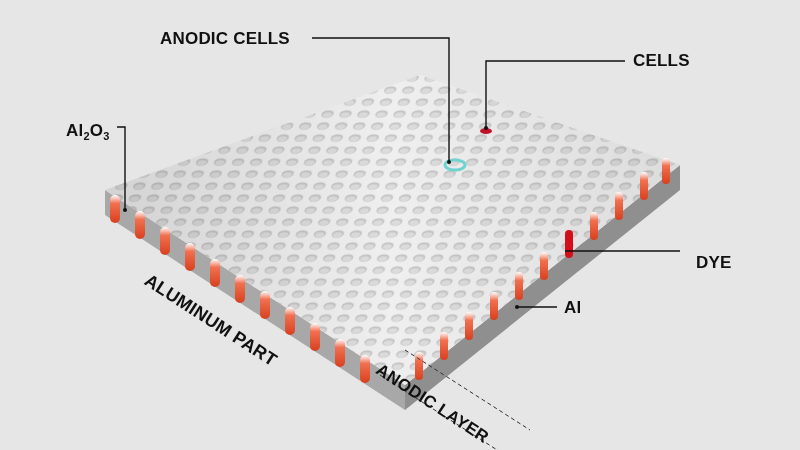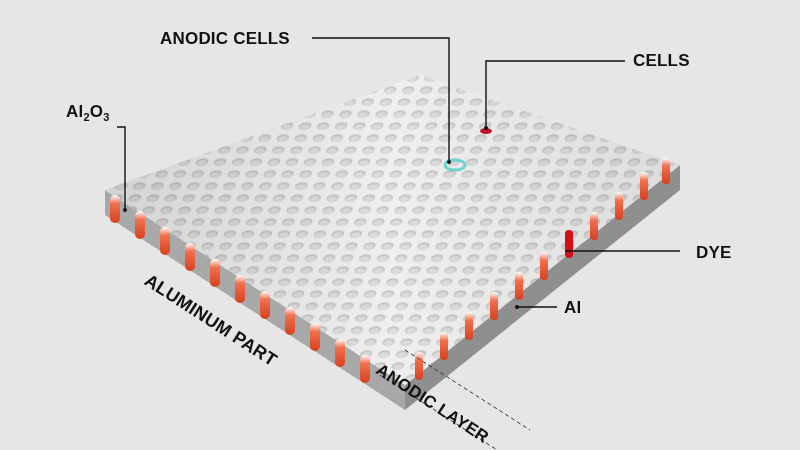--- a/index.html
+++ b/index.html
@@ -93,18 +93,18 @@
     </g>
 
     <g stroke="#333" stroke-width="1" stroke-dasharray="4,3">
       <line x1="405" y1="350" x2="530" y2="430"></line>
       <line x1="380" y1="375" x2="505" y2="455"></line>
     </g>
   </svg>
 
   <div class="label" style="left:160px;top:29px;">ANODIC CELLS</div>
   <div class="label" style="left:633px;top:51px;">CELLS</div>
-  <div class="label" style="left:66px;top:102px;"><span>Al</span><sub>2</sub><span>O</span><sub>3</sub></div>
-  <div class="label" style="left:696px;top:243px;">DYE</div>
+  <div class="label" style="left:66px;top:121px;"><span>Al</span><sub>2</sub><span>O</span><sub>3</sub></div>
+  <div class="label" style="left:696px;top:253px;">DYE</div>
   <div class="label" style="left:564px;top:298px;">Al</div>
   <div class="label rot" style="left:152px;top:270px;transform:rotate(33deg);font-size:18px;">ALUMINUM PART</div>
   <div class="label rot" style="left:383px;top:360px;transform:rotate(33deg);font-size:17px;">ANODIC LAYER</div>
 </div>
 
 </body></html>

